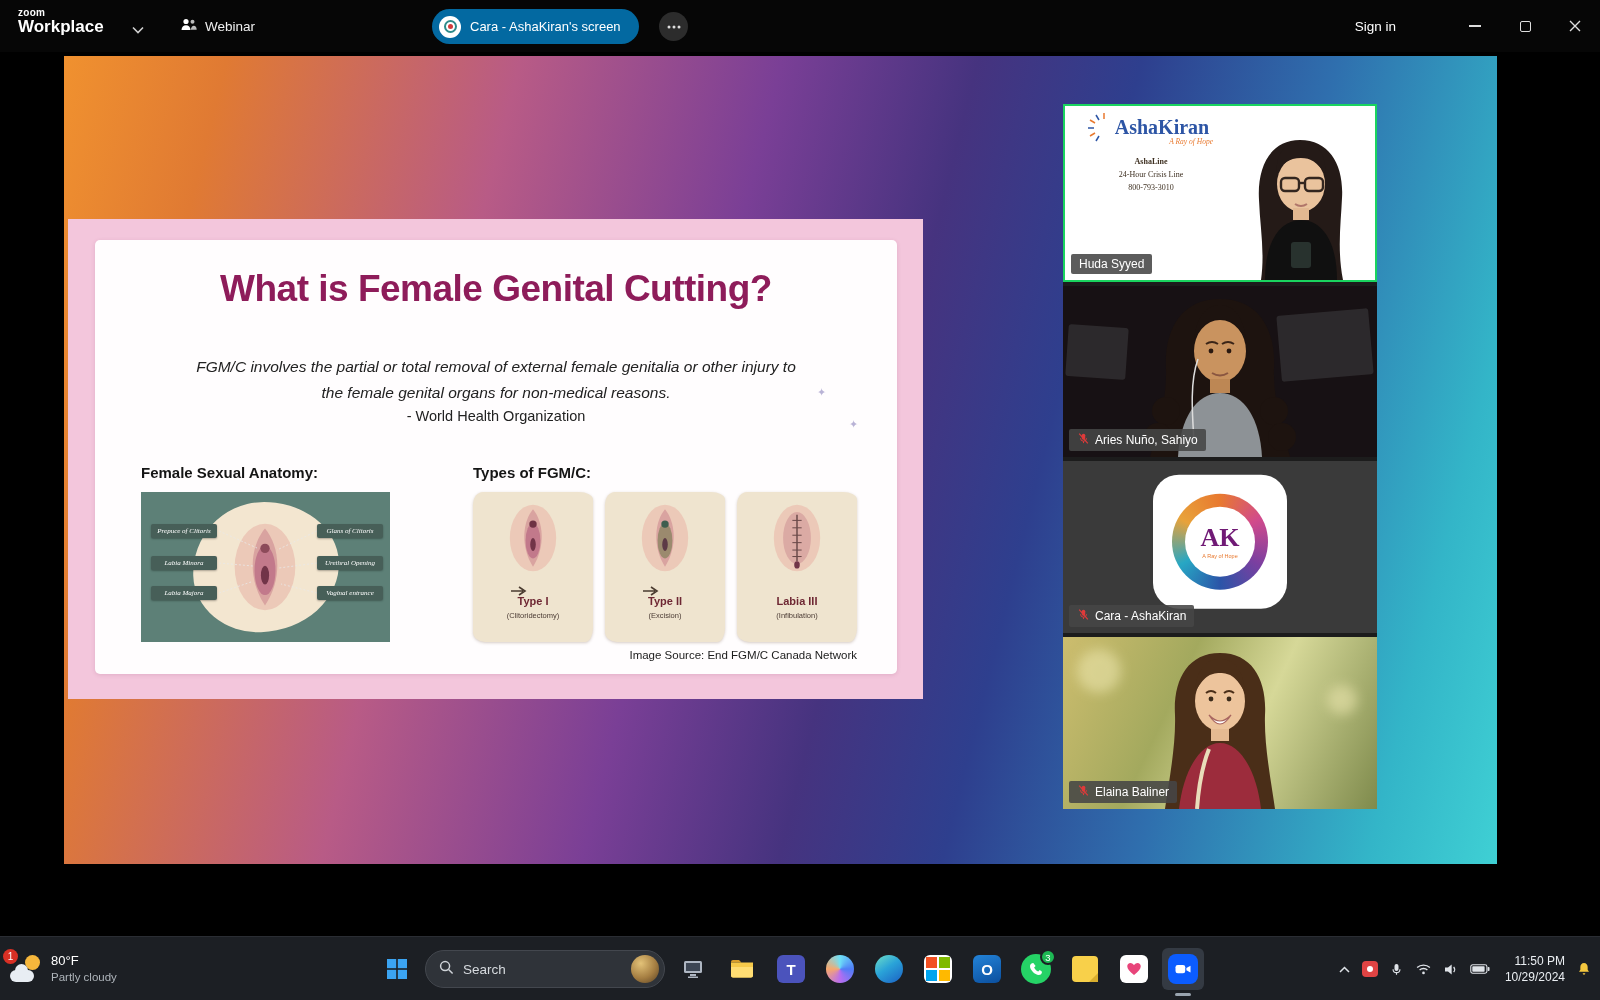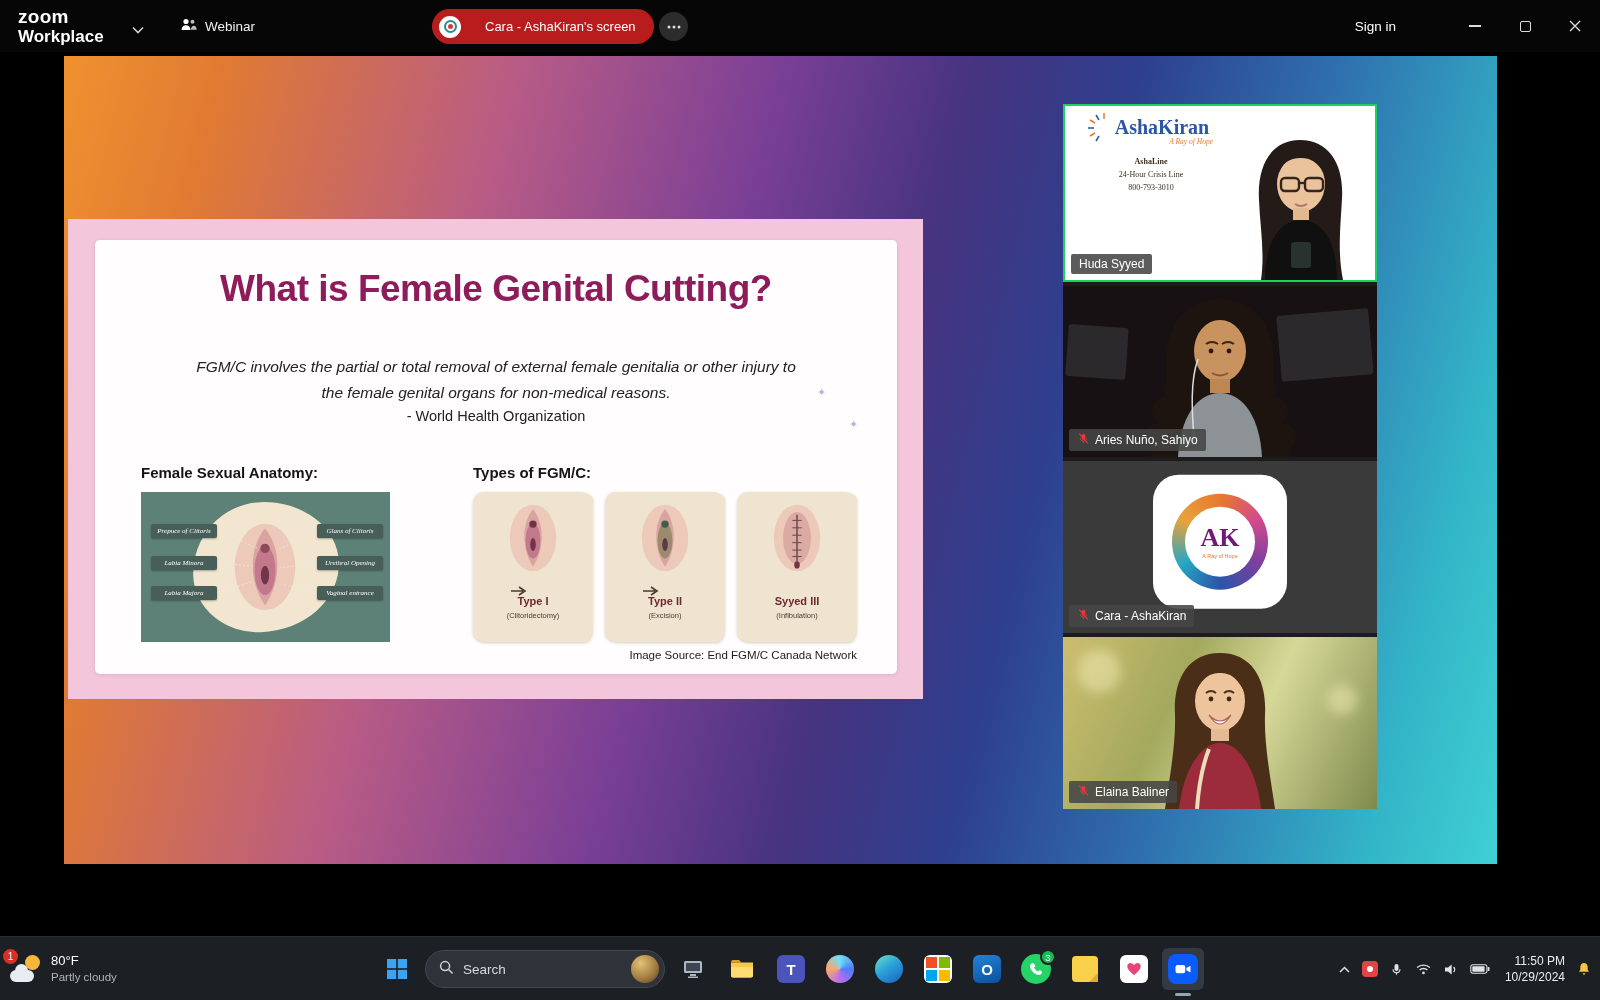--- a/index.html
+++ b/index.html
@@ -4,27 +4,27 @@
 <style>
   * { box-sizing: border-box; margin: 0; padding: 0; }
   html, body { width: 1600px; height: 1000px; background: #000; overflow: hidden;
     font-family: "Liberation Sans", sans-serif; }
   .screen { position: relative; width: 1600px; height: 1000px; background: #000; }
 
   
   .titlebar { position: absolute; top: 0; left: 0; width: 1600px; height: 52px;
     background: #060606; color: #fff; }
   .zw { position: absolute; left: 18px; top: 7px; line-height: 1.1; }
-  .zw .z { font-size: 19px; font-weight: 700; letter-spacing: .3px; }
+  .zw .z { font-size: 10px; font-weight: 700; letter-spacing: .3px; }
   .zw .w { font-size: 17px; font-weight: 600; }
   .logo-chev { position: absolute; left: 132px; top: 20px; }
   .webinar { position: absolute; left: 180px; top: 0; height: 52px; display: flex;
     align-items: center; gap: 8px; font-size: 13.5px; color: #f0f0f0; }
-  .share-pill { position: absolute; left: 432px; top: 9px; height: 35px; background: #b91c1c;
-    border-radius: 18px; display: flex; align-items: center; gap: 24px; padding: 0 18px 0 7px;
+  .share-pill { position: absolute; left: 432px; top: 9px; height: 35px; background: #0369a1;
+    border-radius: 18px; display: flex; align-items: center; gap: 9px; padding: 0 18px 0 7px;
     color: #fff; font-size: 13px; }
   .share-ind { width: 22px; height: 22px; border-radius: 50%; background: #fff;
     display: grid; place-items: center; }
   .share-ind .ring { width: 13px; height: 13px; border-radius: 50%; border: 2px solid #2e8b8b;
     display: grid; place-items: center; }
   .share-ind .dot { width: 5px; height: 5px; border-radius: 50%; background: #d23b3b; }
   .more-btn { position: absolute; left: 659px; top: 12px; width: 29px; height: 29px;
     border-radius: 50%; background: #2c2c2c; display: grid; place-items: center; }
   .signin { position: absolute; right: 204px; top: 0; height: 52px; display: flex;
     align-items: center; font-size: 13.5px; color: #fff; }
@@ -334,21 +334,21 @@
               <g stroke="#6b4a4a" stroke-width="1.1">
                 <line x1="25" y1="22" x2="35" y2="22"></line>
                   <line x1="25" y1="30" x2="35" y2="30"></line>
                 <line x1="25" y1="38" x2="35" y2="38"></line>
                   <line x1="25" y1="46" x2="35" y2="46"></line>
                 <line x1="25" y1="54" x2="35" y2="54"></line>
                   <line x1="25" y1="61" x2="35" y2="61"></line>
               </g>
               <ellipse cx="30" cy="70" rx="3" ry="4" fill="#713448"></ellipse>
             </svg>
-            <div class="type-name">Syyed III</div>
+            <div class="type-name">Labia III</div>
             <div class="type-sub">(Infibulation)</div>
           </div>
         </div>
 
         <div class="s-src">Image Source: End FGM/C Canada Network</div>
       </div>
     </div>
   </div>
 
   <aside class="videos">

